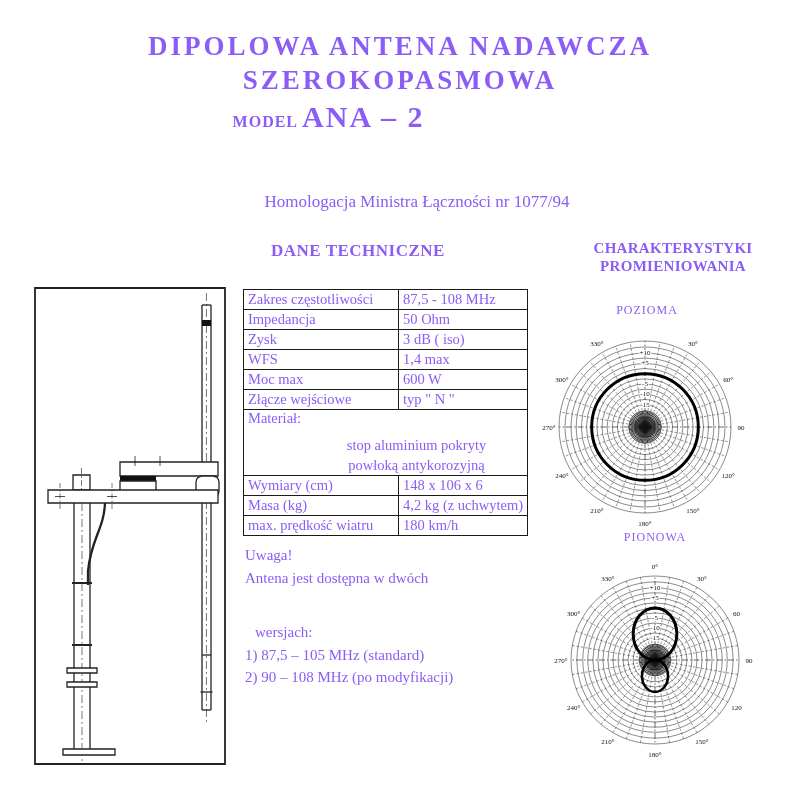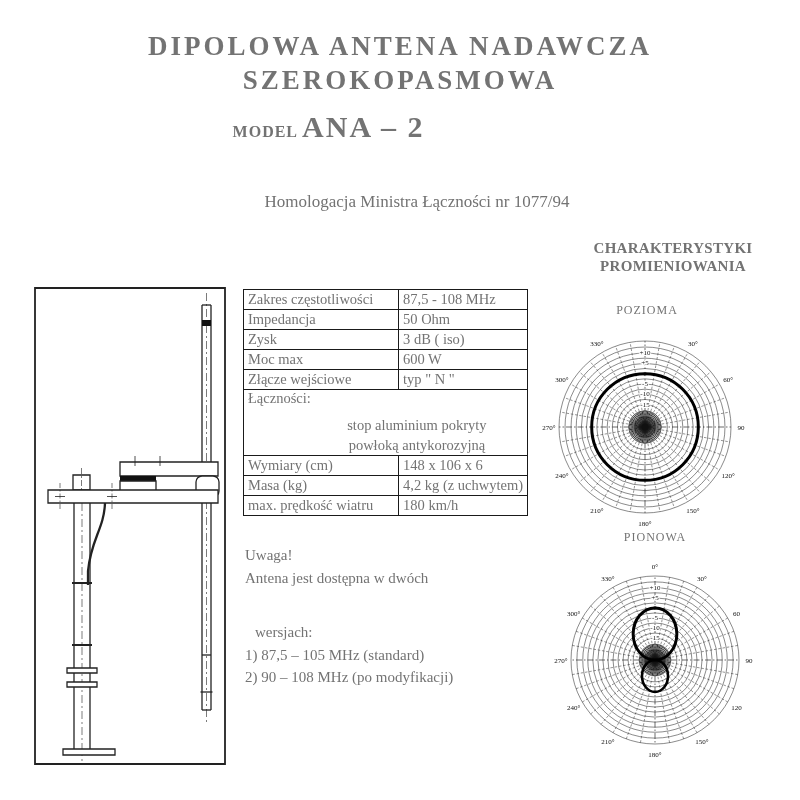--- a/index.html
+++ b/index.html
@@ -1,22 +1,22 @@
 <!DOCTYPE html>
 <html><head>
 <meta charset="utf-8">
 <style>
   html,body{margin:0;padding:0;background:#fff;}
   .page{position:relative;width:800px;height:800px;background:#ffffff;overflow:hidden;
-        font-family:"Liberation Serif","DejaVu Serif",serif;color:#737373;}
+        font-family:"Liberation Serif","DejaVu Serif",serif;color:#8b5cf6;}
   .abs{position:absolute;}
   .center{text-align:center;}
 
   .title{left:0;top:30px;width:800px;font-size:27px;font-weight:bold;letter-spacing:3px;line-height:32px;}
-  .modelrow{left:0;top:110px;width:657px;}
+  .modelrow{left:0;top:100px;width:657px;}
   .model-prefix{font-size:16px;font-weight:bold;letter-spacing:1px;}
   .model-name{font-size:30px;font-weight:bold;letter-spacing:2px;}
   .homolog{left:17px;top:192px;width:800px;font-size:17px;}
 
   .dane-head{left:243px;top:241px;width:230px;font-size:17px;font-weight:bold;letter-spacing:0.5px;}
   .rad-head{left:559px;top:239px;width:228px;font-size:15px;font-weight:bold;line-height:18px;letter-spacing:0.3px;}
 
   table.spec{left:243px;top:289px;width:285px;border-collapse:collapse;font-size:14.5px;
              border:1.6px solid #1a1a1a;table-layout:fixed;}
   table.spec td{border:1.2px solid #1a1a1a;padding:0 4px;height:19px;line-height:17px;
@@ -48,20 +48,21 @@
   <div class="abs title center">DIPOLOWA ANTENA NADAWCZA</div>
   <div class="abs title center" style="top:64px;">SZEROKOPASMOWA</div>
 
   <div class="abs modelrow center">
     <span class="model-prefix">MODEL</span>
     <span class="model-name">ANA – 2</span>
   </div>
 
   <div class="abs homolog center">Homologacja Ministra Łączności nr 1077/94</div>
 
+  <div class="abs dane-head center">DANE TECHNICZNE</div>
 
   <div class="abs rad-head center">
     <div>CHARAKTERYSTYKI</div>
     <div>PROMIENIOWANIA</div>
   </div>
 
   <table class="abs spec">
     <tbody>
       <tr>
         <td class="lbl">Zakres częstotliwości</td>
@@ -69,31 +70,35 @@
       </tr>
       <tr>
         <td class="lbl">Impedancja</td>
         <td>50 Ohm</td>
       </tr>
       <tr>
         <td class="lbl">Zysk</td>
         <td>3 dB ( iso)</td>
       </tr>
       <tr>
+        <td class="lbl">WFS</td>
+        <td>1,4 max</td>
+      </tr>
+      <tr>
         <td class="lbl">Moc max</td>
         <td>600 W</td>
       </tr>
       <tr>
         <td class="lbl">Złącze wejściowe</td>
         <td>typ " N "</td>
       </tr>
       <tr>
         <td class="mat-cell" colspan="2">
           <div class="mat-flex">
-            <span class="mat-label">Łączności:</span>
+            <span class="mat-label">Materiał:</span>
             <span class="mat-val">
               <div>stop aluminium pokryty</div>
               <div>powłoką antykorozyjną</div>
             </span>
           </div>
         </td>
       </tr>
       <tr>
         <td class="lbl">Wymiary (cm)</td>
         <td>148 x 106 x 6</td>

